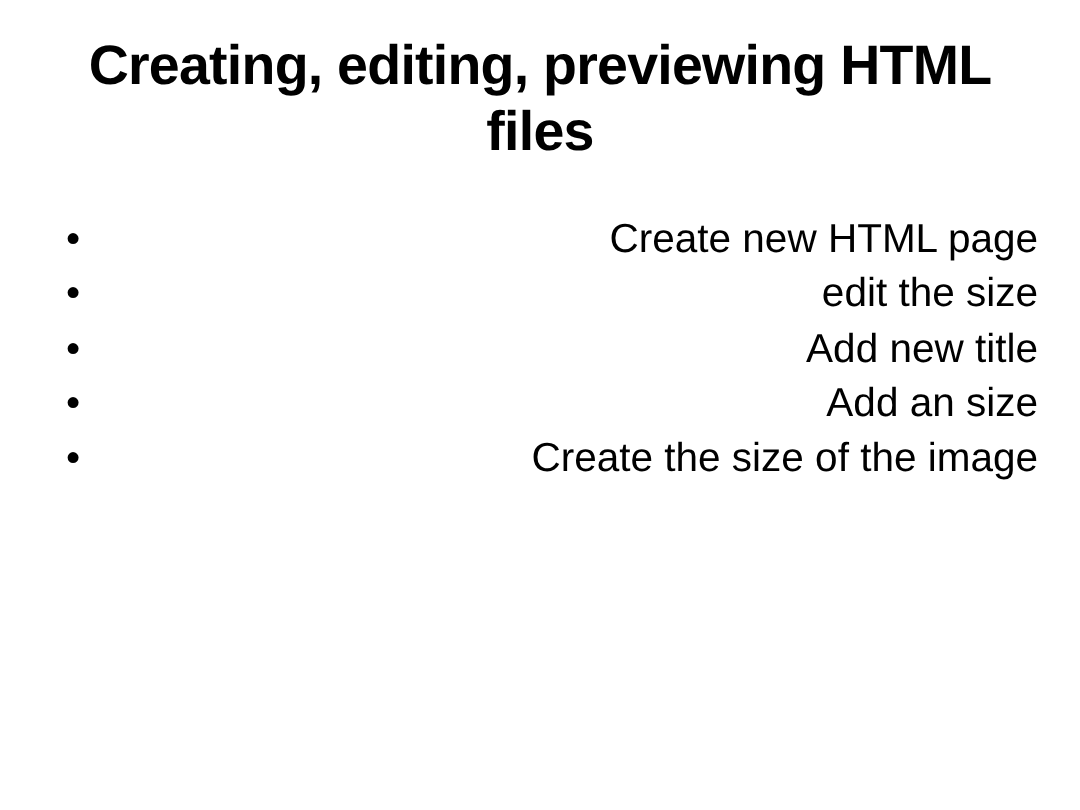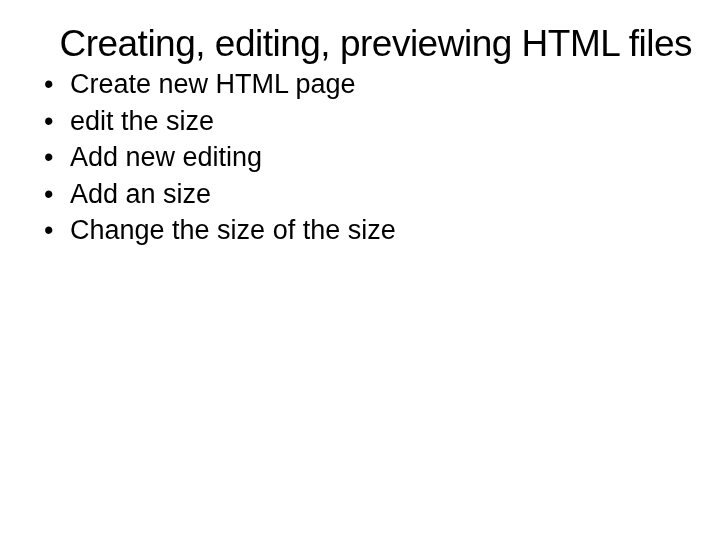--- a/index.html
+++ b/index.html
@@ -6,64 +6,66 @@
     body {
       width: 720px;
       height: 540px;
       background: #ffffff;
       font-family: Arial, Helvetica, sans-serif;
       color: #000000;
       padding: 22px 28px;
     }
     .title {
       font-size: 37px;
-      font-weight: 400;
-      text-align: right;
+      font-weight: 700;
+      text-align: center;
       line-height: 1.2;
+      margin-bottom: 30px;
       letter-spacing: -0.5px;
     }
     .bullets {
       list-style: none;
       padding-left: 12px;
     }
     .bullets li {
       font-size: 27px;
       line-height: 1.35;
       display: flex;
       align-items: flex-start;
     }
     .bullet-dot {
       width: 30px;
       flex-shrink: 0;
       text-align: left;
       padding-left: 4px;
     }
     .bullet-text {
       flex: 1;
+      text-align: right;
     }
   </style>
 </head>
 <body>
 
 <h1 class="title">Creating, editing, previewing HTML files</h1>
 
 <ul class="bullets">
   <li>
     <span class="bullet-dot">•</span>
     <span class="bullet-text">Create new HTML page</span>
   </li>
   <li>
     <span class="bullet-dot">•</span>
     <span class="bullet-text"> edit the size</span>
   </li>
   <li>
     <span class="bullet-dot">•</span>
-    <span class="bullet-text">Add new editing</span>
+    <span class="bullet-text">Add new title</span>
   </li>
   <li>
     <span class="bullet-dot">•</span>
     <span class="bullet-text">Add an size</span>
   </li>
   <li>
     <span class="bullet-dot">•</span>
-    <span class="bullet-text">Change the size of the size</span>
+    <span class="bullet-text">Create the size of the image</span>
   </li>
 </ul>
 
 </body></html>

